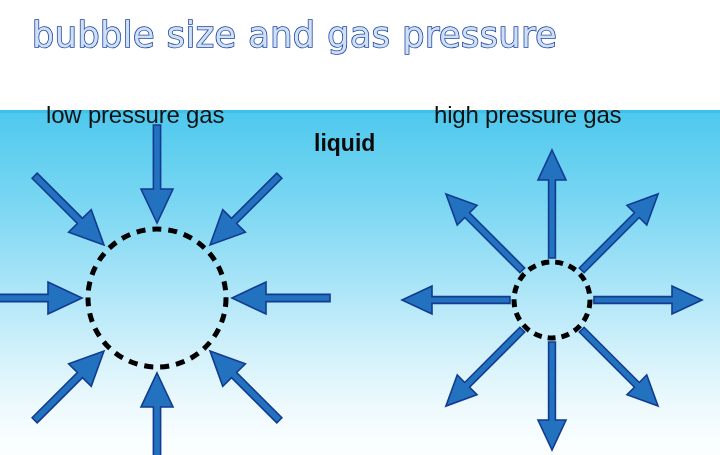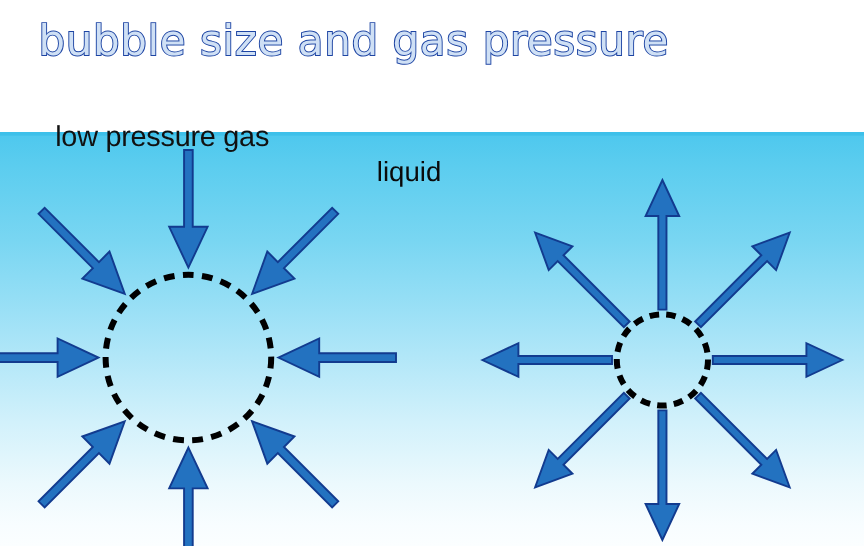--- a/index.html
+++ b/index.html
@@ -77,21 +77,21 @@
   }
   #label-low  { left: 46px; }
   #label-high { left: 434px; }
 
   #label-liquid {
     position: absolute;
     left: 314px;
     top: 130px;
     font-family: "Liberation Sans", sans-serif;
     font-size: 23px;
-    font-weight: 400;
+    font-weight: 700;
     color: #0a0a0a;
     white-space: nowrap;
   }
 
   
   #art {
     position: absolute;
     left: 0;
     top: 0;
     width: 720px;
@@ -103,20 +103,21 @@
 
 <div id="stage">
 
   <div id="liquid"></div>
   <div id="liquid-top-edge"></div>
 
   <div id="title">bubble size and gas pressure</div>
 
   <div id="label-low" class="gas-label">low pressure gas</div>
 
+  <div id="label-high" class="gas-label">high pressure gas</div>
 
   <div id="label-liquid">liquid</div>
 
   <svg id="art" viewBox="0 0 720 455">
     <defs>
       <g id="arrowshape">
         
       </g>
     </defs>
 

